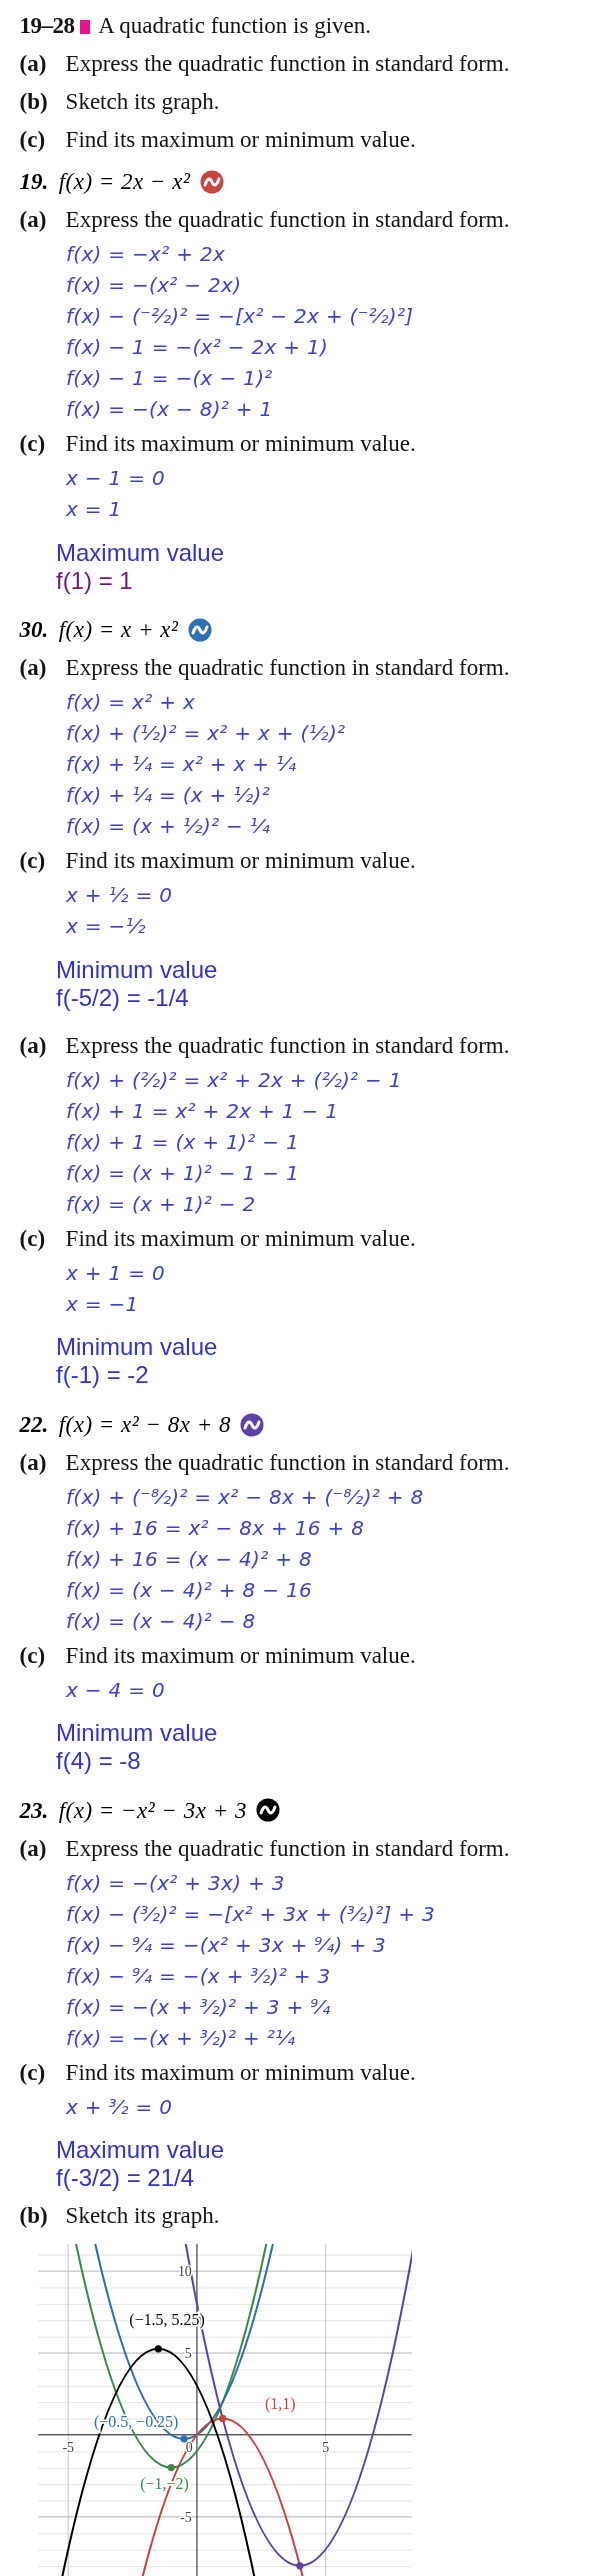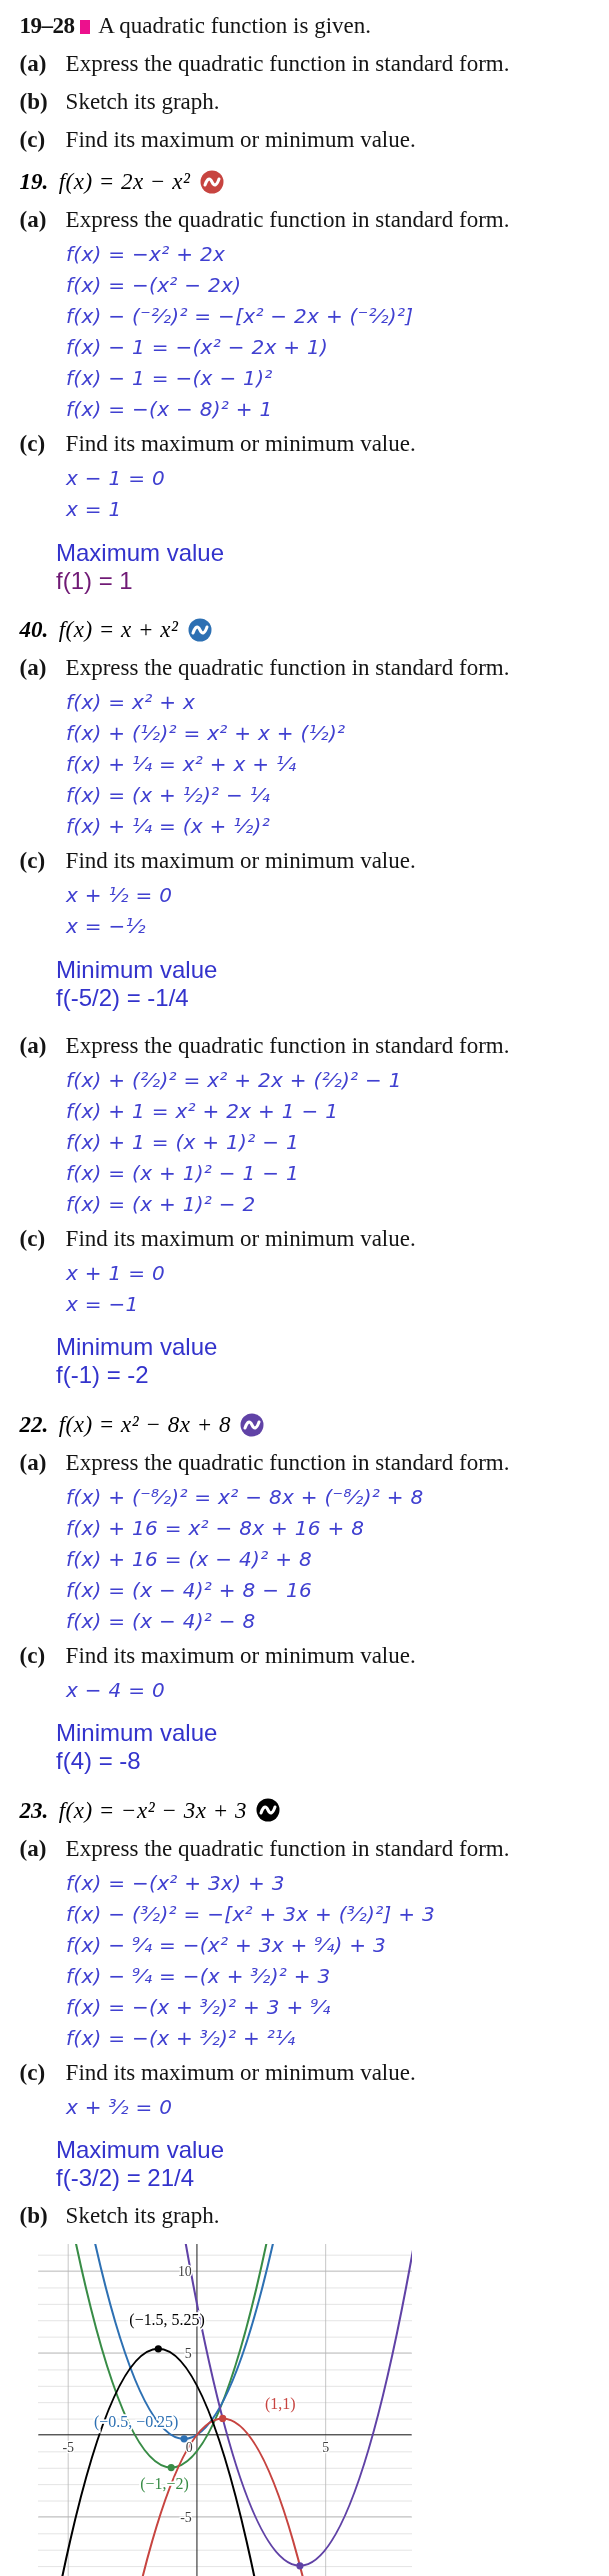--- a/index.html
+++ b/index.html
@@ -81,31 +81,31 @@
     <div class="hand" style="color:#4040d0">x − 1 = 0</div>
     <div class="hand" style="color:#4040d0">x = 1</div>
     <div class="ans-block">
       <div class="ans" style="color:#3333cc">Maximum value</div>
       <div class="ans" style="color:#701a75">f(1) = 1</div>
     </div>
   </section>
 
   <section class="problem">
     <div class="prob-head">
-      <span class="pnum">40.</span><span class="peq">f(x) = x + x²</span><svg class="vicon" viewBox="0 0 48 48">
+      <span class="pnum">30.</span><span class="peq">f(x) = x + x²</span><svg class="vicon" viewBox="0 0 48 48">
           <circle cx="24" cy="24" r="23" fill="#2d70b3"></circle>
           <path class="wave" d="M10 30 Q17 10 24 24 Q31 38 38 18"></path>
         </svg>
     </div>
     <div class="bookline"><span class="plabel">(a)</span><span>Express the quadratic function in standard form.</span></div>
     <div class="hand" style="color:#4040d0">f(x) = x² + x</div>
     <div class="hand" style="color:#4040d0">f(x) + (¹⁄₂)² = x² + x + (¹⁄₂)²</div>
     <div class="hand" style="color:#4040d0">f(x) + ¹⁄₄ = x² + x + ¹⁄₄</div>
+    <div class="hand" style="color:#4040d0">f(x) + ¹⁄₄ = (x + ¹⁄₂)²</div>
     <div class="hand" style="color:#4040d0">f(x) = (x + ¹⁄₂)² − ¹⁄₄</div>
-    <div class="hand" style="color:#4040d0">f(x) + ¹⁄₄ = (x + ¹⁄₂)²</div>
     <div class="bookline"><span class="plabel">(c)</span><span>Find its maximum or minimum value.</span></div>
     <div class="hand" style="color:#4040d0">x + ¹⁄₂ = 0</div>
     <div class="hand" style="color:#4040d0">x = −¹⁄₂</div>
     <div class="ans-block">
       <div class="ans" style="color:#3333cc">Minimum value</div>
       <div class="ans" style="color:#3333cc">f(-5/2) = -1/4</div>
     </div>
   </section>
 
   <section class="problem">

